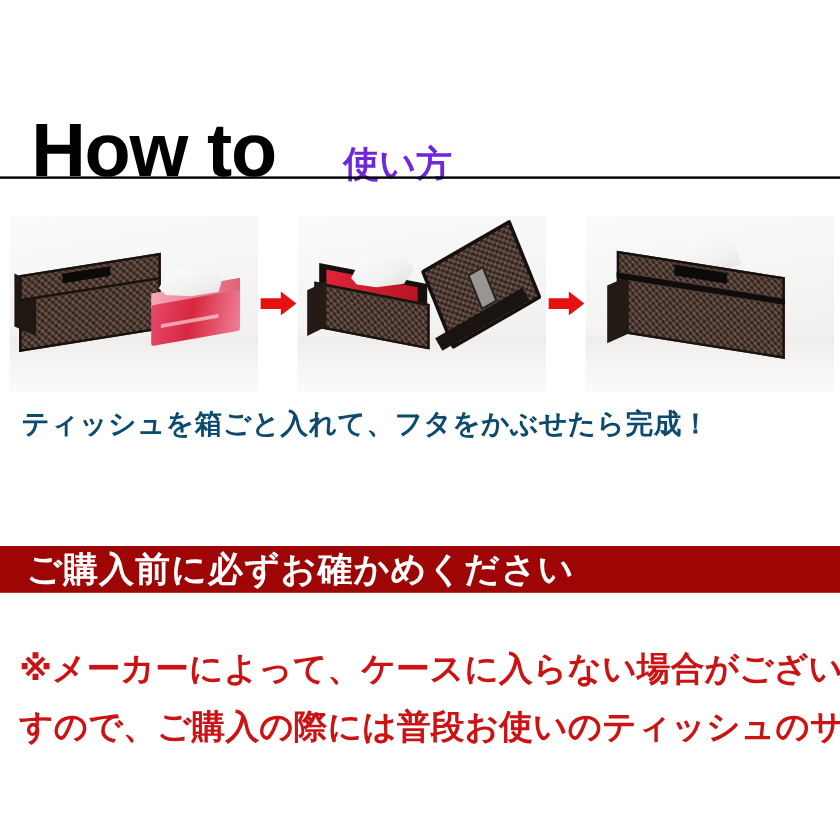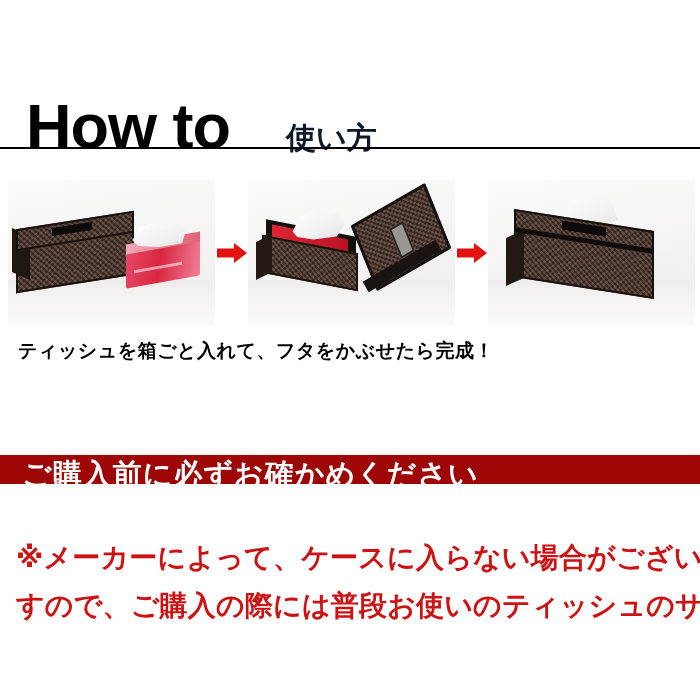--- a/index.html
+++ b/index.html
@@ -36,21 +36,21 @@
     font-size: 63px;
     font-weight: bold;
     color: #000000;
     letter-spacing: -1px;
     line-height: 1;
     white-space: nowrap;
   }
   .title-ja {
     font-size: 30px;
     font-weight: bold;
-    color: #0f172a;
+    color: #6d28d9;
     margin-left: 56px;
     line-height: 1;
     white-space: nowrap;
   }
   .divider {
     position: absolute;
     left: 0;
     top: 147px;
     width: 700px;
     height: 2px;
@@ -283,36 +283,37 @@
     background: linear-gradient(155deg, #ffffff 0%, #f3f2f2 60%, #e2e1e1 100%);
     clip-path: polygon(10% 86%, 18% 34%, 34% 6%, 52% 26%, 68% 2%, 88% 28%, 96% 74%, 60% 96%, 26% 98%);
   }
 
   
   .caption {
     position: absolute;
     left: 18px;
     top: 338px;
     width: 664px;
-    font-size: 19px;
+    font-size: 23px;
     font-weight: bold;
-    color: #000000;
+    color: #0c4a6e;
     letter-spacing: 0.5px;
     white-space: nowrap;
   }
 
   
   .banner {
     position: absolute;
     left: 0;
     top: 455px;
     width: 700px;
-    height: 29px;
+    height: 39px;
     background: #9e0606;
     display: flex;
+    align-items: center;
   }
   .banner-text {
     font-size: 29px;
     font-weight: bold;
     color: #ffffff;
     padding-left: 22px;
     letter-spacing: 1px;
     white-space: nowrap;
   }
 

